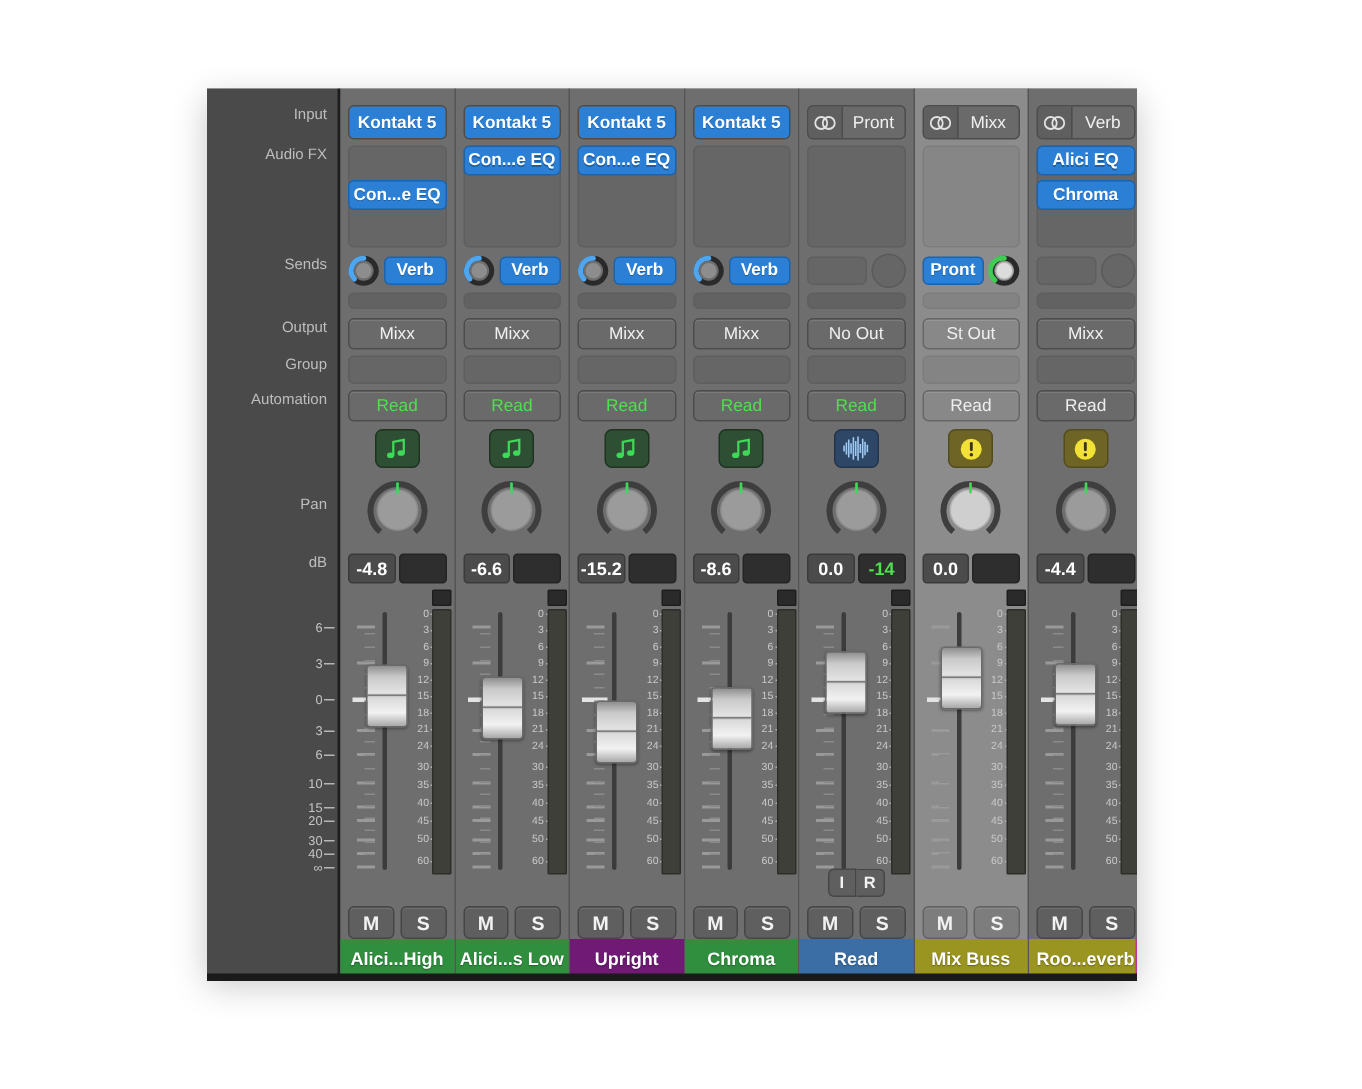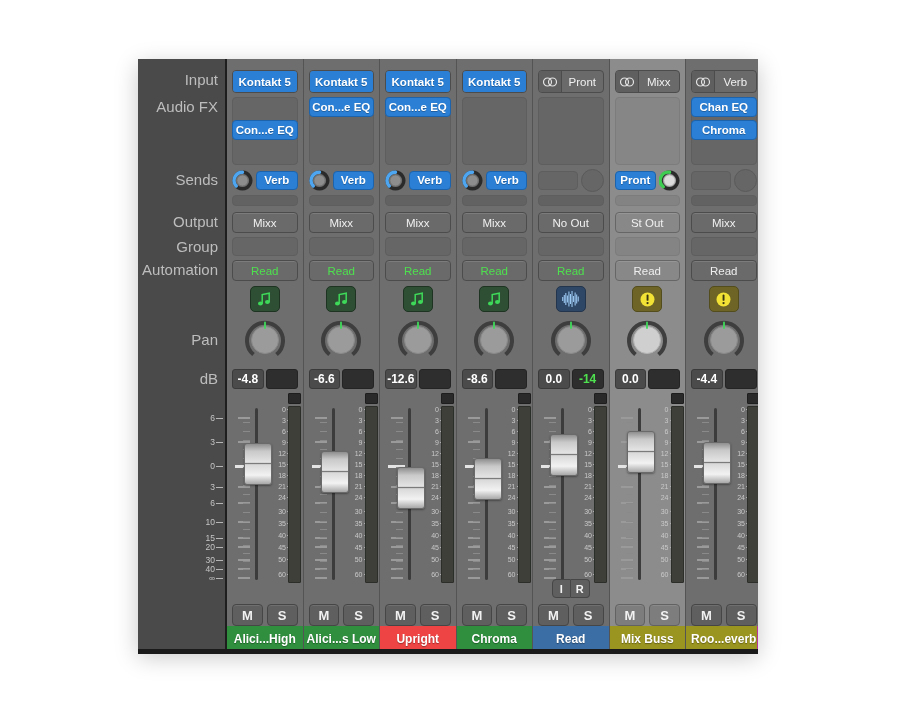--- a/index.html
+++ b/index.html
@@ -50,21 +50,21 @@
     position: relative;
     color: #b8b8b8;
     font-size: 12.5px;
   }
   .lbl {
     position: absolute;
     right: 7px;
     text-align: right;
     white-space: nowrap;
     color: #bdbdbd;
-    font-size: 15px;
+    font-size: 10px;
   }
 
   
   #strips {
     flex: 1 1 auto;
     display: flex;
     flex-direction: row;
     position: relative;
   }
 
@@ -594,21 +594,21 @@
               <ellipse cx="4.4" cy="12.5" rx="2.4" ry="1.9" fill="#3fd95a"></ellipse>
               <ellipse cx="11.4" cy="11.0" rx="2.4" ry="1.9" fill="#3fd95a"></ellipse>
             </svg>
           </div>
           <div class="pan-knob"><svg width="46" height="46" viewBox="0 0 46 46">
               <path d="M11.5 37.5 A18 18 0 1 1 34.5 37.5" fill="none" stroke="#3e3e3e" stroke-width="4"></path>
               <circle cx="23" cy="23" r="13.5" fill="#9b9b9b" stroke="#8a8a8a" stroke-width="1"></circle>
               <rect x="22.1" y="4.5" width="1.8" height="7.5" rx="0.9" fill="#3fd95a"></rect>
             </svg></div>
           <div class="row-db">
-            <div class="db-box">-12.6</div>
+            <div class="db-box">-15.2</div>
             <div class="db-peak empty"></div>
           </div>
           <div class="fader-area">
             <div class="fader-col">
               <div class="fader-track"></div>
               <div class="fader-tick" style="top:12.72972972972973px"></div>
               <div class="fader-tick" style="top:37.054054054054056px"></div>
               <div class="fader-tick fader-zero" style="top:61.37837837837838px"></div>
               <div class="fader-tick" style="top:81.64864864864865px"></div>
               <div class="fader-tick" style="top:97.86486486486487px"></div>
@@ -657,21 +657,21 @@
                 <div class="mtick" style="top:167px">60</div>
               </div>
               <div class="meter-bar"></div>
               <div class="meter-clip"></div>
             </div>
           </div>
           <div class="ms-row">
             <div class="ms-btn">M</div>
             <div class="ms-btn">S</div>
           </div>
-          <div class="name-row" style="background:#ef4444">
+          <div class="name-row" style="background:#701a75">
             <span>Upright</span>
           </div>
         </div>
         <div class="strip">
           <div class="row-input">
             <div class="io-pair">
               <div class="slot slot-blue" style="flex:1 1 auto;border:none;border-radius:0;">Kontakt 5</div>
             </div>
           </div>
           <div class="fx-pad"></div>
@@ -1003,21 +1003,21 @@
               <div class="io-icon">
                 <svg width="16" height="10" viewBox="0 0 16 10">
                   <circle cx="5.5" cy="5" r="4" fill="none" stroke="#e2e2e2" stroke-width="1.2"></circle>
                   <circle cx="10.5" cy="5" r="4" fill="none" stroke="#e2e2e2" stroke-width="1.2"></circle>
                 </svg>
               </div>
               <div class="io-name">Verb</div>
             </div>
           </div>
           <div class="fx-pad"></div>
-          <div class="fx-a slot slot-blue">Chan EQ</div>
+          <div class="fx-a slot slot-blue">Alici EQ</div>
           <div class="fx-b slot slot-blue">Chroma</div>
           <div class="sends-wrap">
             <div class="send-line">
               <div class="send-slot slot slot-empty"></div>
               <div class="send-blank-knob"></div>
             </div>
             <div class="send-bar"></div>
           </div>
           <div class="row-output slot slot-dark">Mixx</div>
           <div class="row-group slot slot-empty"></div>

